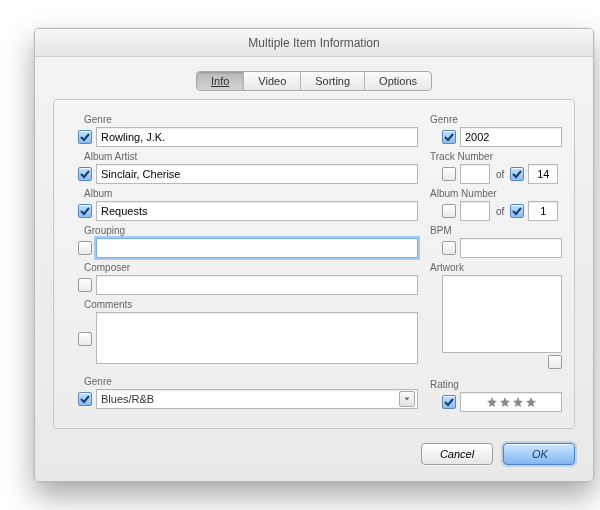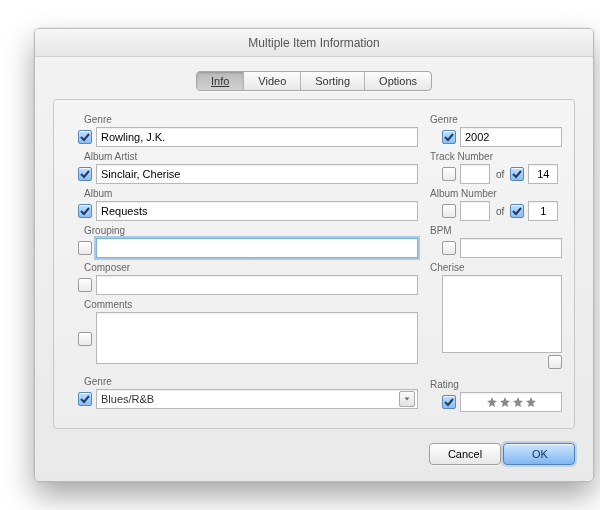--- a/index.html
+++ b/index.html
@@ -127,22 +127,23 @@
   .rating-stars {
     border:1px solid #b8b8b8;
     background:#fff;
     height:20px; width:100%;
     display:flex; align-items:center; justify-content:center;
     gap:1px;
     box-shadow:inset 0 1px 1px rgba(0,0,0,0.07);
   }
   .rating-stars svg { width:12px; height:12px; fill:#8a8a8a; }
   .footer {
-    display:flex; justify-content:flex-end; gap:2px;
+    display:flex; justify-content:flex-end; gap:10px;
     margin-top:14px;
+    font-style:italic;
   }
   .btn {
     min-width:72px;
     height:22px;
     border:1px solid #9f9f9f;
     border-radius:4px;
     background:linear-gradient(#ffffff,#e7e7e7);
     font:inherit;
     padding:0 14px;
     box-shadow:0 1px 0 rgba(255,255,255,0.6), inset 0 1px 0 rgba(255,255,255,0.9);
@@ -285,21 +286,21 @@
               </div>
             <input type="text" class="field mini" value="1" style="">
           </div>
 
           <div class="lbl right-lbl">BPM</div>
           <div class="row">
             <div class="check"></div>
             <input type="text" class="field" value="" style="">
           </div>
 
-          <div class="lbl right-lbl">Cherise</div>
+          <div class="lbl right-lbl">Artwork</div>
           <div class="row tall">
             <div class="artwork"></div>
           </div>
           <div class="row" style="justify-content:flex-end; margin-top:-2px;">
             <div class="check"></div>
           </div>
 
           <div class="lbl right-lbl" style="margin-top:10px">Rating</div>
           <div class="row">
             <div class="check on">

